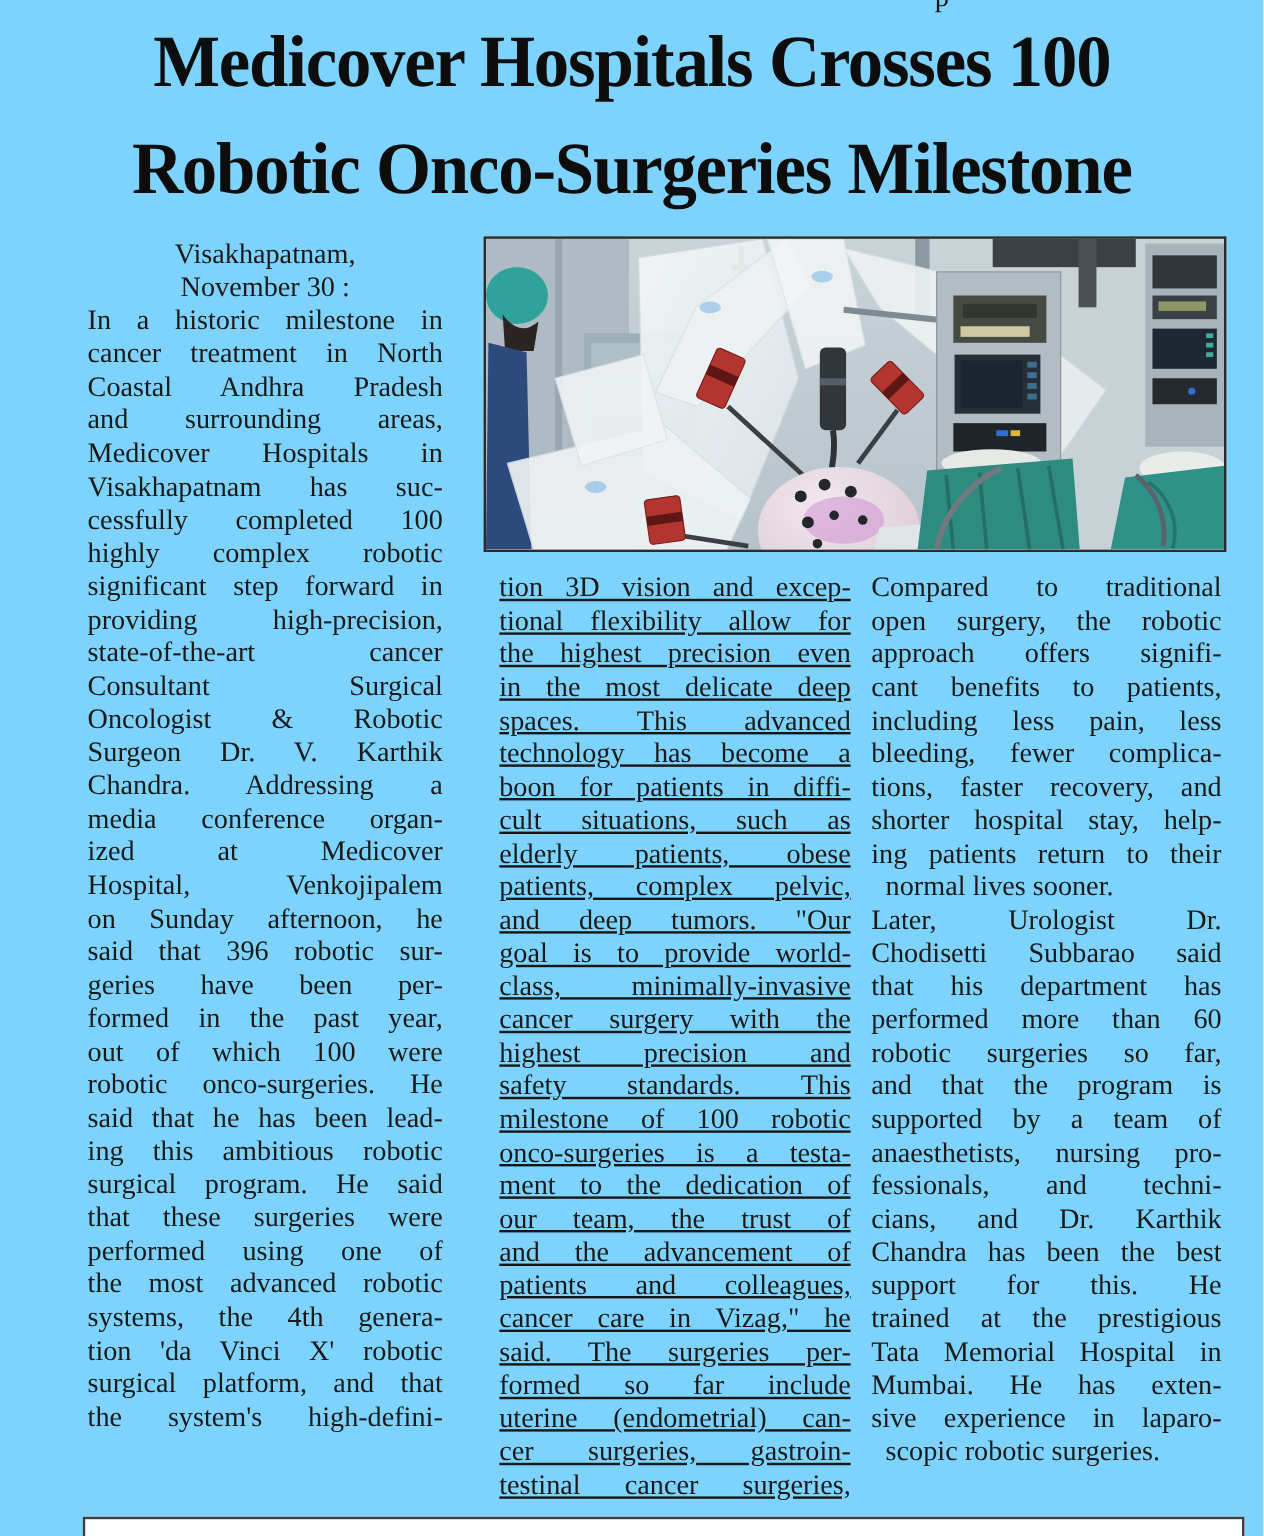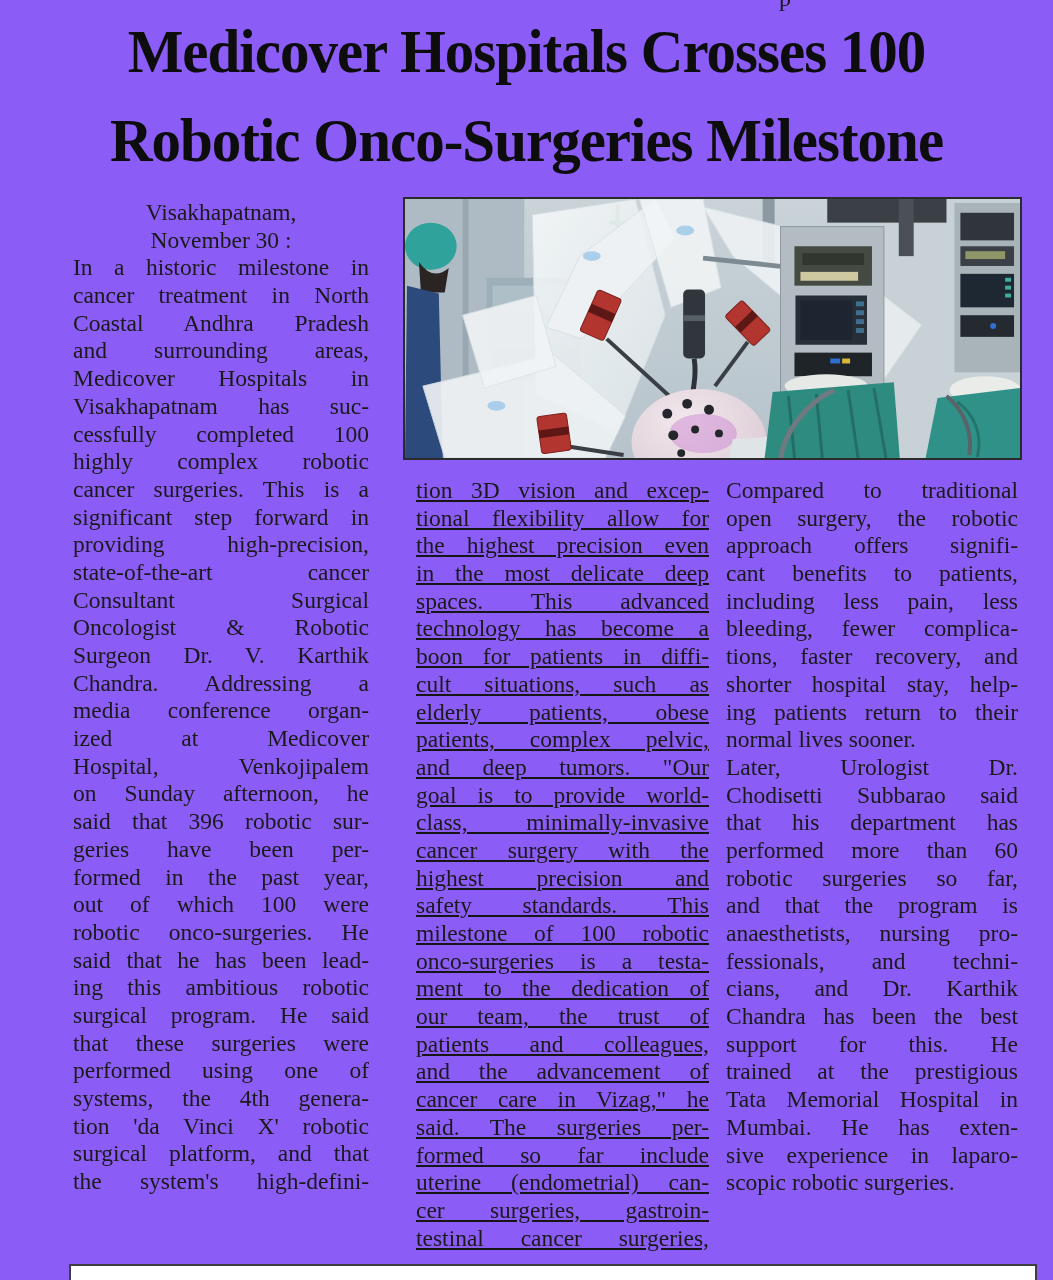--- a/index.html
+++ b/index.html
@@ -1,19 +1,19 @@
 <!DOCTYPE html>
 <html><head>
 <meta charset="utf-8">
 <style>
   html,body{margin:0;padding:0;background:#ffffff;}
   .page{
     position:relative;
     width:1053px;height:1280px;
-    background:#8b5cf6;
+    background:#7dd3fc;
     overflow:hidden;
     font-family:"Liberation Serif", serif;
     color:#161616;
   }
   
   .top-fragment{
     position:absolute;left:779px;top:-15px;
     font-size:24px;color:#1a1a1a;
   }
   
@@ -36,21 +36,21 @@
   .col{position:absolute;}
   .col-left{left:73px;top:199px;width:296px;}
   .col-middle{left:416px;top:477px;width:293px;text-decoration:underline;}
   .col-right{left:726px;top:477px;width:292px;}
   .line{
     height:27.7px;line-height:27.7px;font-size:23.5px;
     text-align:justify;text-align-last:justify;
     white-space:nowrap;overflow:hidden;color:#1a1a1a;
   }
   .line.a-center{text-align:left;text-align-last:center;}
-  .line.a-left{text-align:left;text-align-last:left;}
+  .line.a-left{text-align:left;text-align-last:left;margin-left:12px;}
   
   .bottom-box{
     position:absolute;left:69px;top:1264px;width:968px;height:40px;
     border:2px solid #3f3f3f;background:#fff;box-sizing:border-box;
   }
 </style>
 </head>
 <body>
 
 <div class="page">
@@ -190,21 +190,20 @@
       <div class="line a-center">Visakhapatnam,</div>
       <div class="line a-center">November 30 :</div>
       <div class="line">In a historic milestone in</div>
       <div class="line">cancer treatment in North</div>
       <div class="line">Coastal Andhra Pradesh</div>
       <div class="line">and surrounding areas,</div>
       <div class="line">Medicover Hospitals in</div>
       <div class="line">Visakhapatnam has suc-</div>
       <div class="line">cessfully completed 100</div>
       <div class="line">highly complex robotic</div>
-      <div class="line">cancer surgeries. This is a</div>
       <div class="line">significant step forward in</div>
       <div class="line">providing high-precision,</div>
       <div class="line">state-of-the-art cancer</div>
       <div class="line">Consultant Surgical</div>
       <div class="line">Oncologist &amp; Robotic</div>
       <div class="line">Surgeon Dr. V. Karthik</div>
       <div class="line">Chandra. Addressing a</div>
       <div class="line">media conference organ-</div>
       <div class="line">ized at Medicover</div>
       <div class="line">Hospital, Venkojipalem</div>
@@ -212,20 +211,21 @@
       <div class="line">said that 396 robotic sur-</div>
       <div class="line">geries have been per-</div>
       <div class="line">formed in the past year,</div>
       <div class="line">out of which 100 were</div>
       <div class="line">robotic onco-surgeries. He</div>
       <div class="line">said that he has been lead-</div>
       <div class="line">ing this ambitious robotic</div>
       <div class="line">surgical program. He said</div>
       <div class="line">that these surgeries were</div>
       <div class="line">performed using one of</div>
+      <div class="line">the most advanced robotic</div>
       <div class="line">systems, the 4th genera-</div>
       <div class="line">tion 'da Vinci X' robotic</div>
       <div class="line">surgical platform, and that</div>
       <div class="line">the system's high-defini-</div>
     </div>
   <div class="col col-middle">
       <div class="line">tion 3D vision and excep-</div>
       <div class="line">tional flexibility allow for</div>
       <div class="line">the highest precision even</div>
       <div class="line">in the most delicate deep</div>
@@ -238,22 +238,22 @@
       <div class="line">and deep tumors. "Our</div>
       <div class="line">goal is to provide world-</div>
       <div class="line">class, minimally-invasive</div>
       <div class="line">cancer surgery with the</div>
       <div class="line">highest precision and</div>
       <div class="line">safety standards. This</div>
       <div class="line">milestone of 100 robotic</div>
       <div class="line">onco-surgeries is a testa-</div>
       <div class="line">ment to the dedication of</div>
       <div class="line">our team, the trust of</div>
+      <div class="line">and the advancement of</div>
       <div class="line">patients and colleagues,</div>
-      <div class="line">and the advancement of</div>
       <div class="line">cancer care in Vizag," he</div>
       <div class="line">said. The surgeries per-</div>
       <div class="line">formed so far include</div>
       <div class="line">uterine (endometrial) can-</div>
       <div class="line">cer surgeries, gastroin-</div>
       <div class="line">testinal cancer surgeries,</div>
     </div>
   <div class="col col-right">
       <div class="line">Compared to traditional</div>
       <div class="line">open surgery, the robotic</div>
@@ -264,20 +264,21 @@
       <div class="line">tions, faster recovery, and</div>
       <div class="line">shorter hospital stay, help-</div>
       <div class="line">ing patients return to their</div>
       <div class="line a-left">normal lives sooner.</div>
       <div class="line">Later, Urologist Dr.</div>
       <div class="line">Chodisetti Subbarao said</div>
       <div class="line">that his department has</div>
       <div class="line">performed more than 60</div>
       <div class="line">robotic surgeries so far,</div>
       <div class="line">and that the program is</div>
+      <div class="line">supported by a team of</div>
       <div class="line">anaesthetists, nursing pro-</div>
       <div class="line">fessionals, and techni-</div>
       <div class="line">cians, and Dr. Karthik</div>
       <div class="line">Chandra has been the best</div>
       <div class="line">support for this. He</div>
       <div class="line">trained at the prestigious</div>
       <div class="line">Tata Memorial Hospital in</div>
       <div class="line">Mumbai. He has exten-</div>
       <div class="line">sive experience in laparo-</div>
       <div class="line a-left">scopic robotic surgeries.</div>

